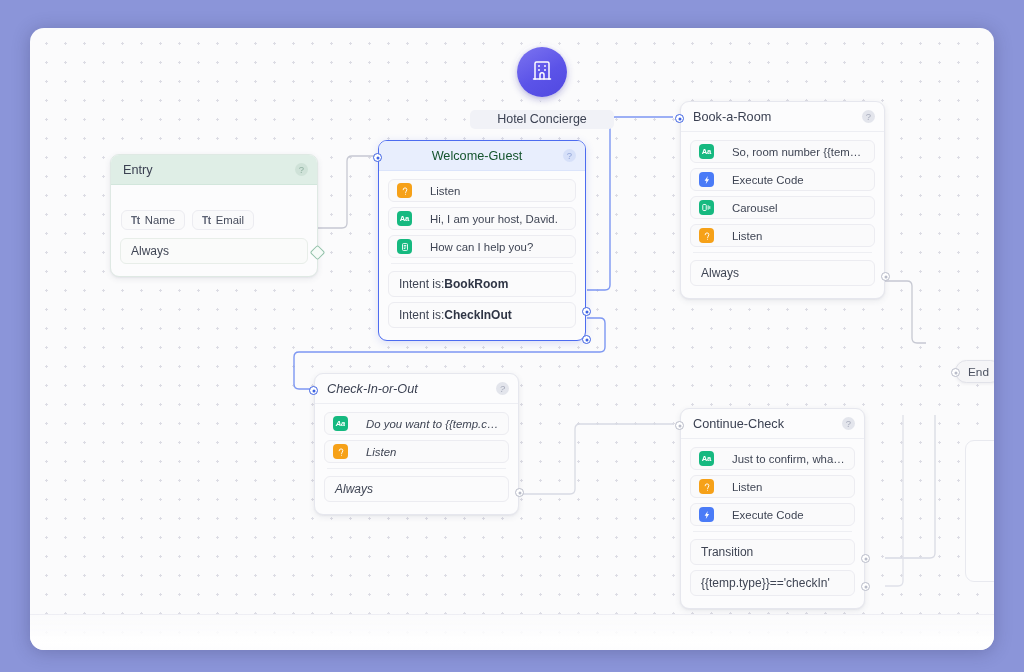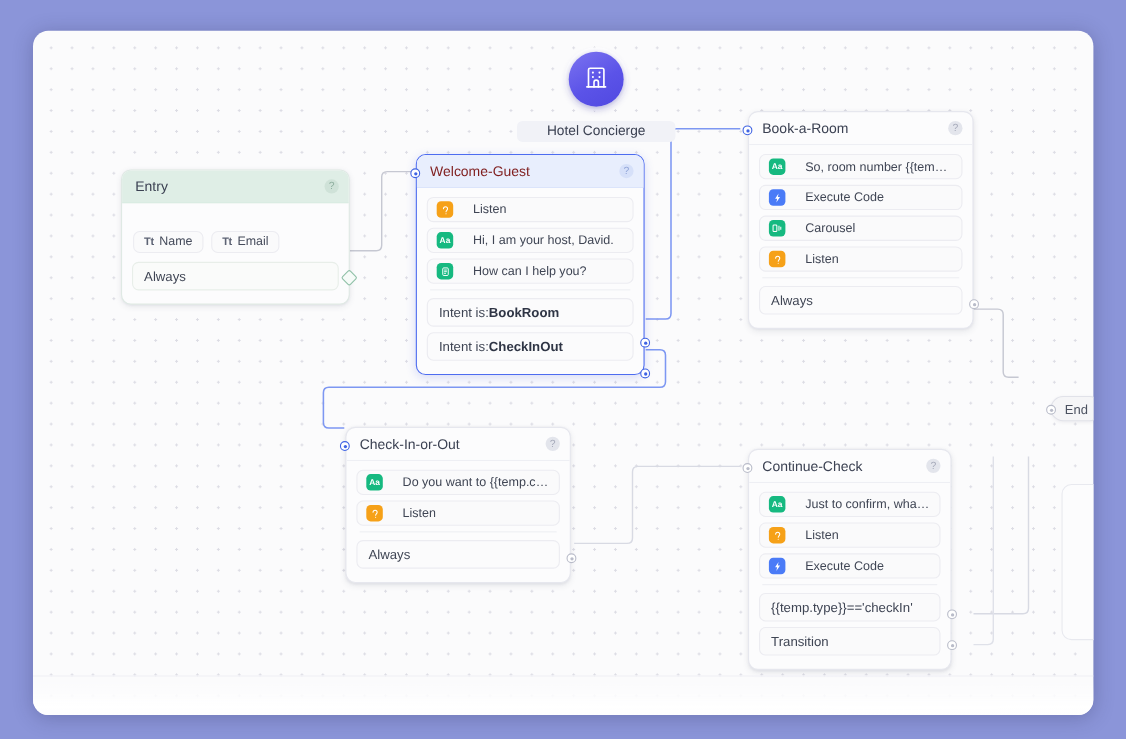--- a/index.html
+++ b/index.html
@@ -74,21 +74,21 @@
     height: 30px;
     padding: 0 9px 0 12px;
     border-bottom: 1px solid #edeef3;
     border-radius: 8px 8px 0 0;
   }
   .node-title {
     flex: 1 1 auto;
     font-size: 12.7px; color: #3b4152;
     white-space: nowrap; overflow: hidden;
   }
-  .node.selected .node-title { color: #7f1d1d; }
+  .node.selected .node-title { color: #14532d; text-align: center; }
   .node.green .node-head { background: #dfeee6; border-bottom-color: #d2e6dc; }
   .node.green { border-color: #dfe9e4; }
   .node.selected .node-head { background: #e8eefd; border-bottom-color: #dbe4fb; }
 
   .help-icon {
     width: 13px; height: 13px; border-radius: 50%;
     background: #e3e5ec; color: #a7abbb;
     font-size: 9.5px; line-height: 13px; text-align: center;
     flex: 0 0 auto;
   }
@@ -328,21 +328,21 @@
         </div>
       </div>
       <div class="divider"></div>
       <div class="trow" style="height:26px;">
         <span>Always</span>
       </div>
       <div class="port blue" style="left:-6px; top:12px;"></div>
       <div class="port" style="right:-6px; bottom:17px;"></div>
     </div>
 
-    <div class="node" style="left:284px; top:360px; width:205px;">
+    <div class="node" style="left:284px; top:345px; width:205px;font-style:italic;">
       <div class="node-head">
         <span class="node-title">Check-In-or-Out</span>
         <span class="help-icon">?</span>
       </div>
       <div class="node-body">
         <div class="row">
           <span class="ico green">Aa</span>
           <span class="txt">Do you want to {{temp.checkIn}}?</span>
         </div>
         <div class="row">
@@ -386,24 +386,24 @@
           <span class="ico blue">
             <svg width="10" height="10" viewBox="0 0 16 16" fill="#fff" stroke="none">
               <path d="M9.3 1.6 4.2 9h3l-1.2 5.4 5.4-7.8h-3.2z"></path>
             </svg>
           </span>
           <span class="txt">Execute Code</span>
         </div>
       </div>
       <div class="divider"></div>
       <div class="trow plain" style="height:26px;">
+        <span>Transition</span>
+      </div>
+      <div class="trow plain" style="height:26px;">
         <span>{{temp.type}}=='checkIn'</span>
-      </div>
-      <div class="trow plain" style="height:26px;">
-        <span>Transition</span>
       </div>
       <div class="port" style="left:-6px; top:12px;"></div>
       <div class="port" style="right:-6px; top:145px;"></div>
       <div class="port" style="right:-6px; top:173px;"></div>
     </div>
 
     <div id="offscreen-node"></div>
 
     <div id="end-node">
       <div class="port" style="left:-5px; top:7px;"></div>

